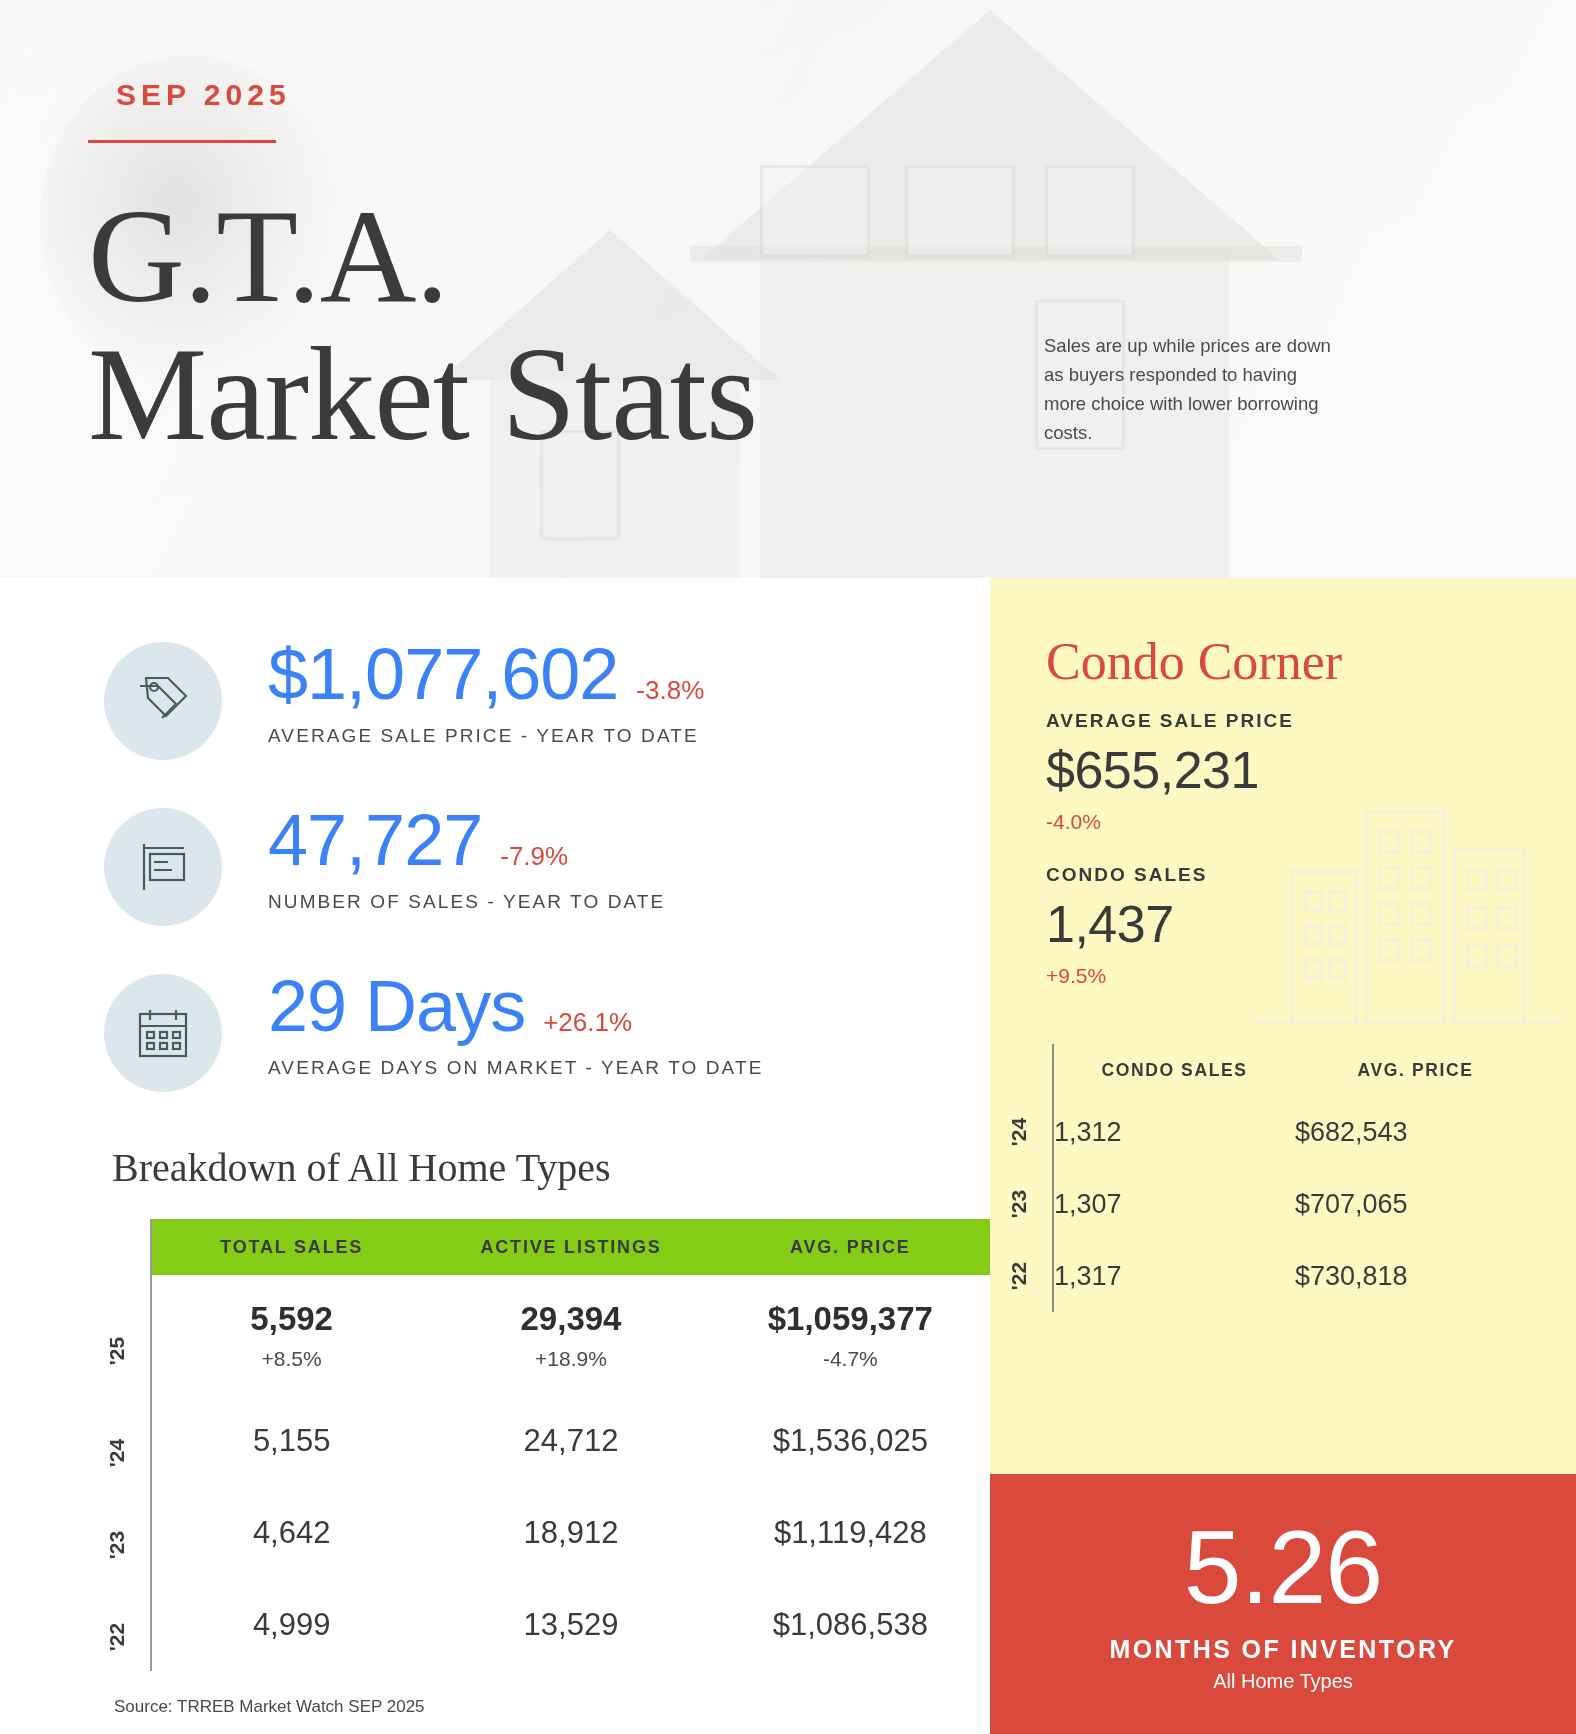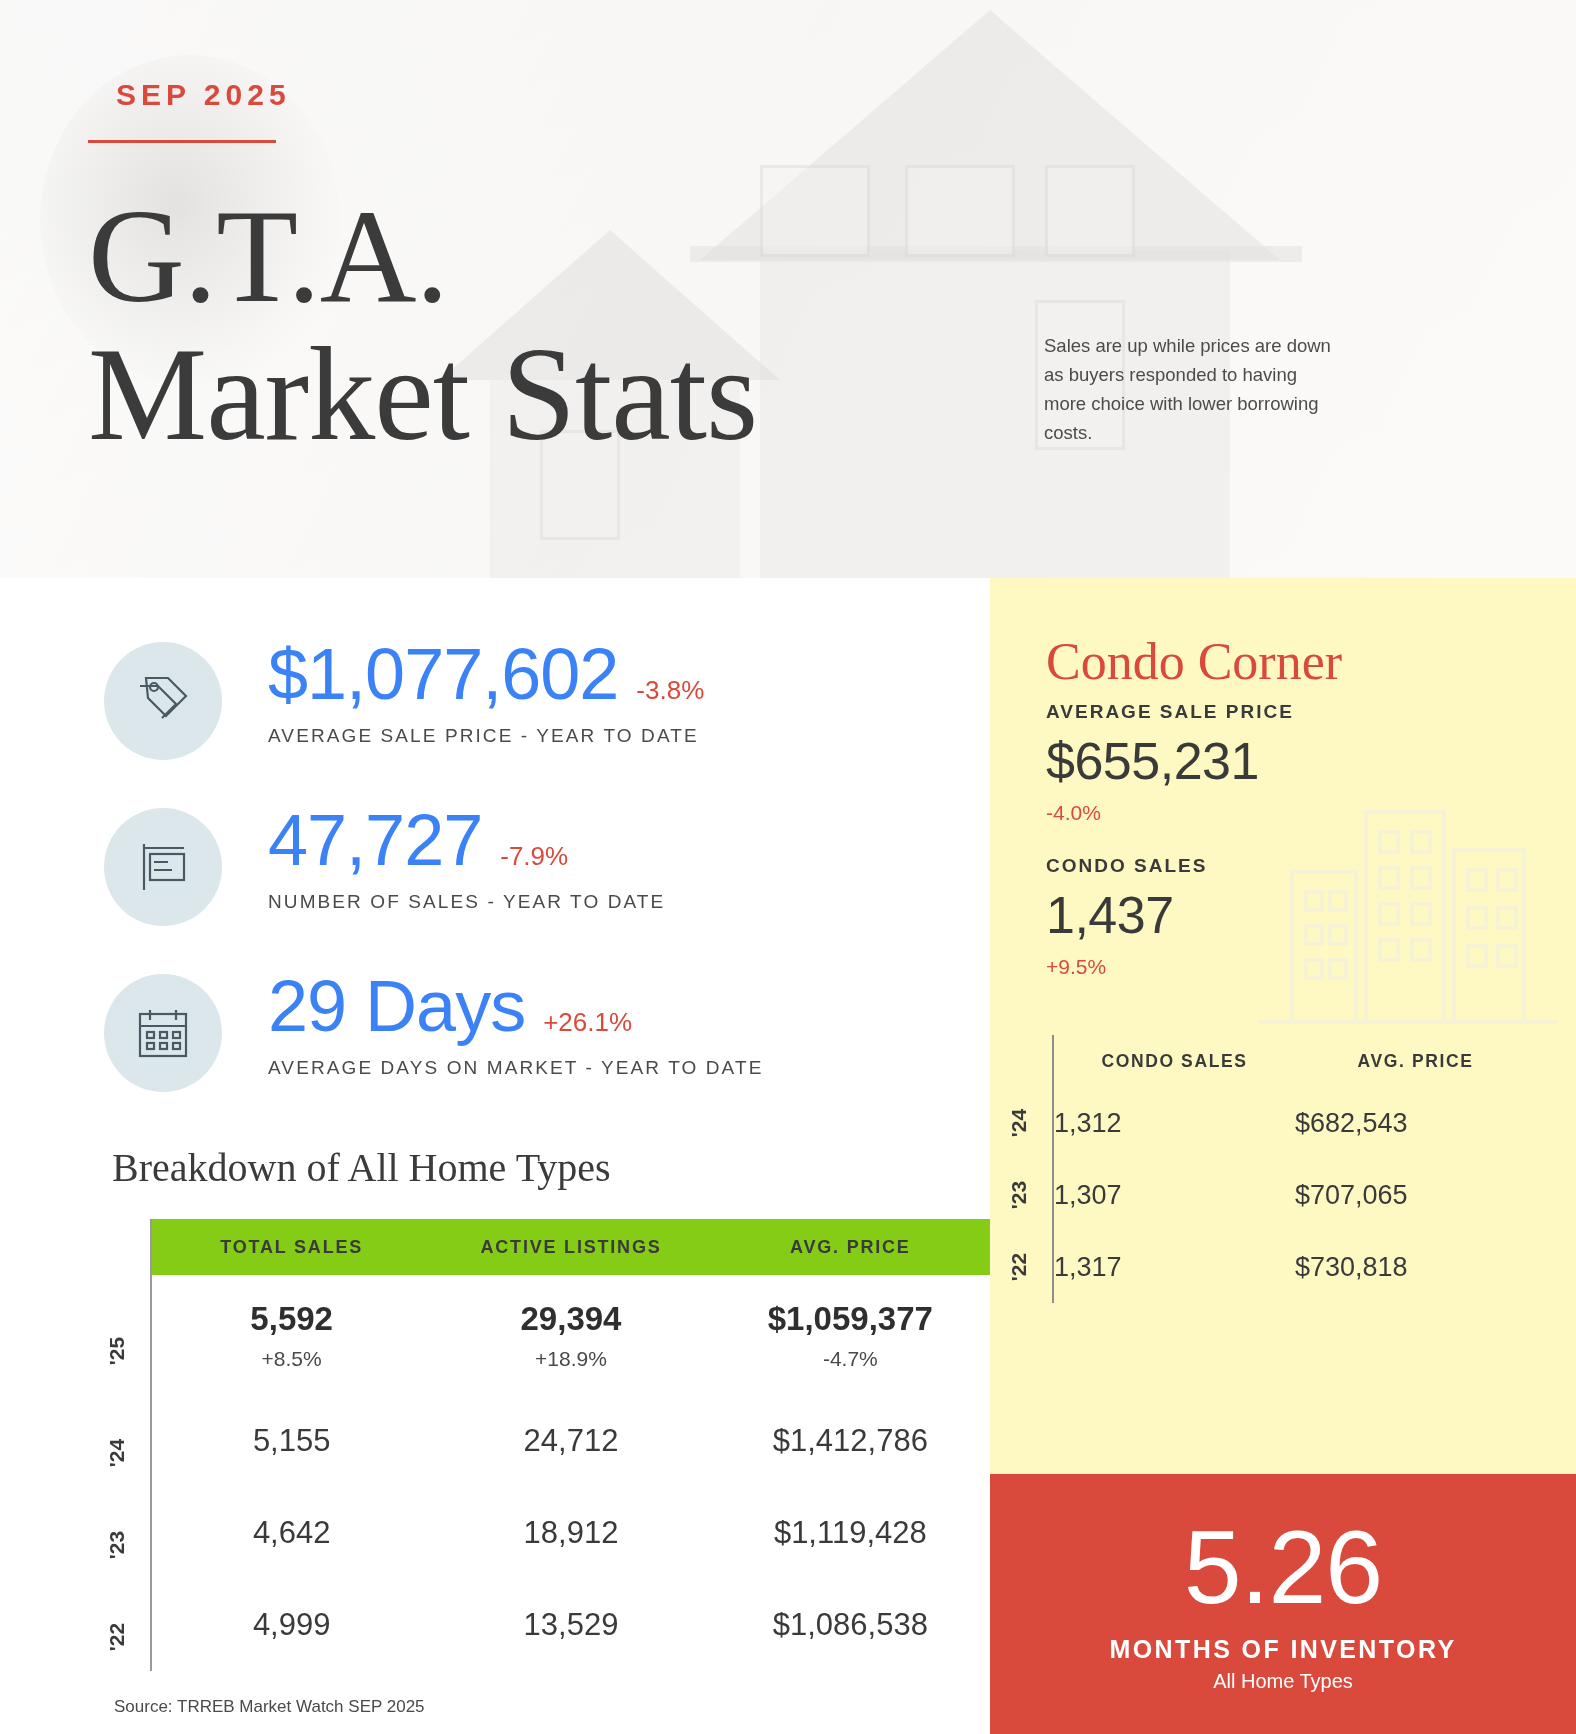--- a/index.html
+++ b/index.html
@@ -159,21 +159,21 @@
   .source { font-size: 17px; color: #4a4a4a; margin-top: 26px; margin-left: 2px; }
 
   
   .condo { padding: 58px 0 0 56px; position: relative; z-index: 2; }
   .condo-title {
     font-family: "Liberation Serif", serif;
     font-size: 52px; color: #d94a3d; font-weight: normal; line-height: 1;
   }
   .condo-sub {
     font-size: 19px; font-weight: bold; letter-spacing: 2px; color: #3a3a3a;
-    margin-top: 13px;
+    margin-top: 22px;
   }
   .condo-val { font-size: 52px; font-weight: 300; color: #3a3a3a; margin-top: 8px; letter-spacing:-0.5px;}
   .condo-delta { font-size: 21px; color: #d94a3d; margin-top: 10px; }
 
   .bldgs {
     position: absolute; right: 18px; top: 220px; width: 300px; height: 270px;
     opacity: 0.5; z-index: 1;
   }
 
   .condo-tbl-wrap { display: flex; margin-top: 56px; padding-left: 24px; padding-right: 40px; }
@@ -324,21 +324,21 @@
               </div>
               <div>
                 <div class="cell-big">$1,059,377</div>
                 <div class="cell-sub">-4.7%</div>
               </div>
             </div>
 
             <div class="trow r-plain">
               <div class="cell-reg">5,155</div>
               <div class="cell-reg">24,712</div>
-              <div class="cell-reg">$1,412,786</div>
+              <div class="cell-reg">$1,536,025</div>
             </div>
 
             <div class="trow r-plain">
               <div class="cell-reg">4,642</div>
               <div class="cell-reg">18,912</div>
               <div class="cell-reg">$1,119,428</div>
             </div>
 
             <div class="trow r-plain">
               <div class="cell-reg">4,999</div>

